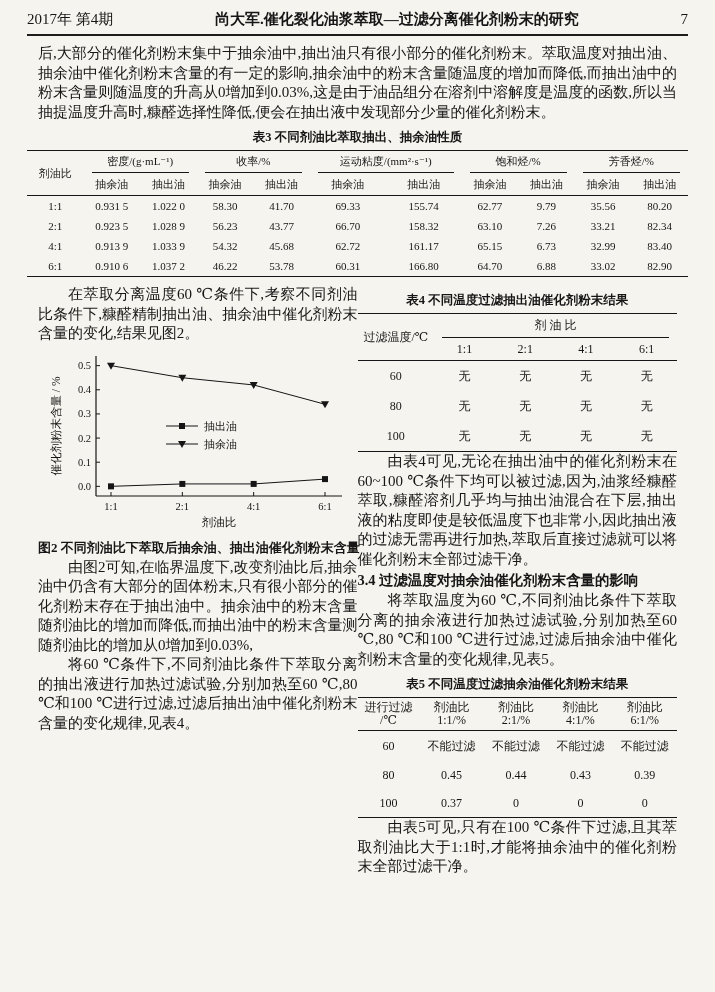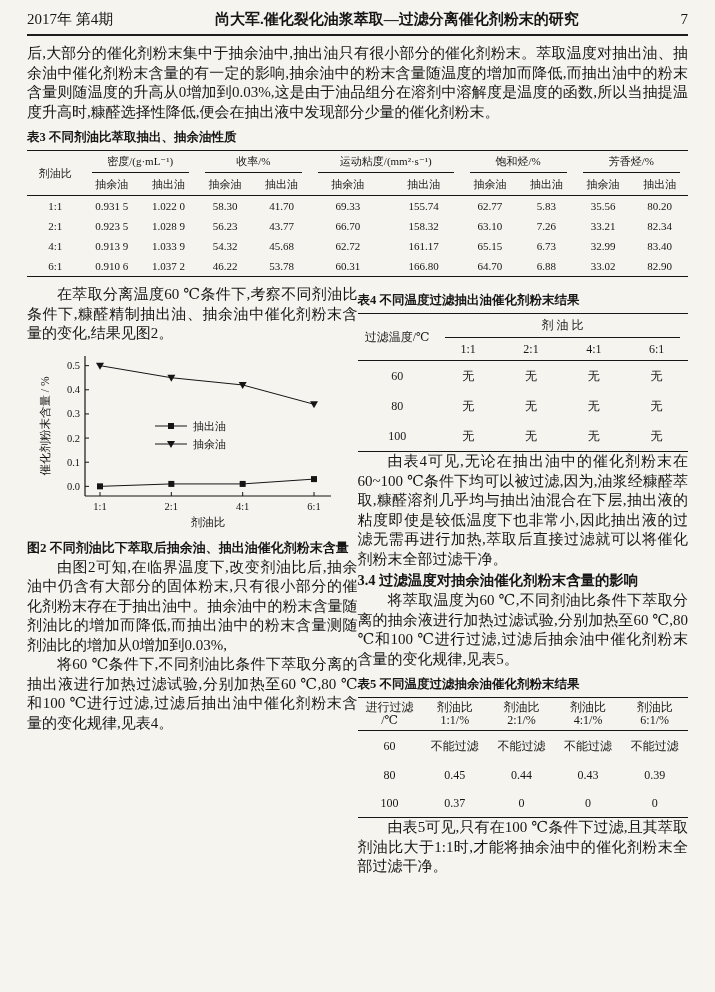--- a/index.html
+++ b/index.html
@@ -1,26 +1,26 @@
 <!DOCTYPE html>
 <html><head>
 <meta charset="utf-8">
 <style>
   html,body{margin:0;padding:0}
   body{width:715px;height:992px;background:#f5f4ef;color:#161616;
        font-family:"Liberation Serif","DejaVu Serif",serif;overflow:hidden}
   .hdr{margin:10px 27px 8px;padding-bottom:5px;border-bottom:2px solid #1c1c1c;
        display:flex;justify-content:space-between;align-items:center;font-size:15px}
   .hdr .c{flex:1;text-align:center;font-weight:bold}
-  .cols{display:flex;margin:0 27px}
+  .cols{display:flex;margin:0 38px}
   .col{flex:1;min-width:0}
   p{margin:0;font-size:15px;line-height:19.5px;text-align:justify}
   p.ind{text-indent:2em}
   h4{margin:1px 0;font-size:14.4px;font-weight:bold;line-height:20px;text-align:justify}
-  .tbl-title{font-weight:bold;font-size:12.5px;margin:7px 0 4px}
+  .tbl-title{text-align:center;font-weight:bold;font-size:12.5px;margin:7px 0 4px}
   .tbl3-sec{margin:2px 27px 8px}
   table{width:100%;border-collapse:collapse;border-top:1.7px solid #161616;border-bottom:1.7px solid #161616}
   th,td{text-align:center;font-weight:normal;padding:3px 1px}
   .t3{font-size:11px}
   .t3 td{padding:4px 1px}
   .t45{font-size:12px}
   .t45 td{padding:6.5px 2px}
   .grp{position:relative;padding-bottom:5px}
   .grp::after{content:"";position:absolute;left:8px;right:8px;bottom:1px;border-bottom:1px solid #161616}
   .hline{border-bottom:1px solid #161616}
@@ -75,21 +75,21 @@
         <tbody>
           <tr>
             <td>1:1</td>
             <td>0.931 5</td>
             <td>1.022 0</td>
             <td>58.30</td>
             <td>41.70</td>
             <td>69.33</td>
             <td>155.74</td>
             <td>62.77</td>
-            <td>5.83</td>
+            <td>9.79</td>
             <td>35.56</td>
             <td>80.20</td>
           </tr>
           <tr>
             <td>2:1</td>
             <td>0.923 5</td>
             <td>1.028 9</td>
             <td>56.23</td>
             <td>43.77</td>
             <td>66.70</td>

